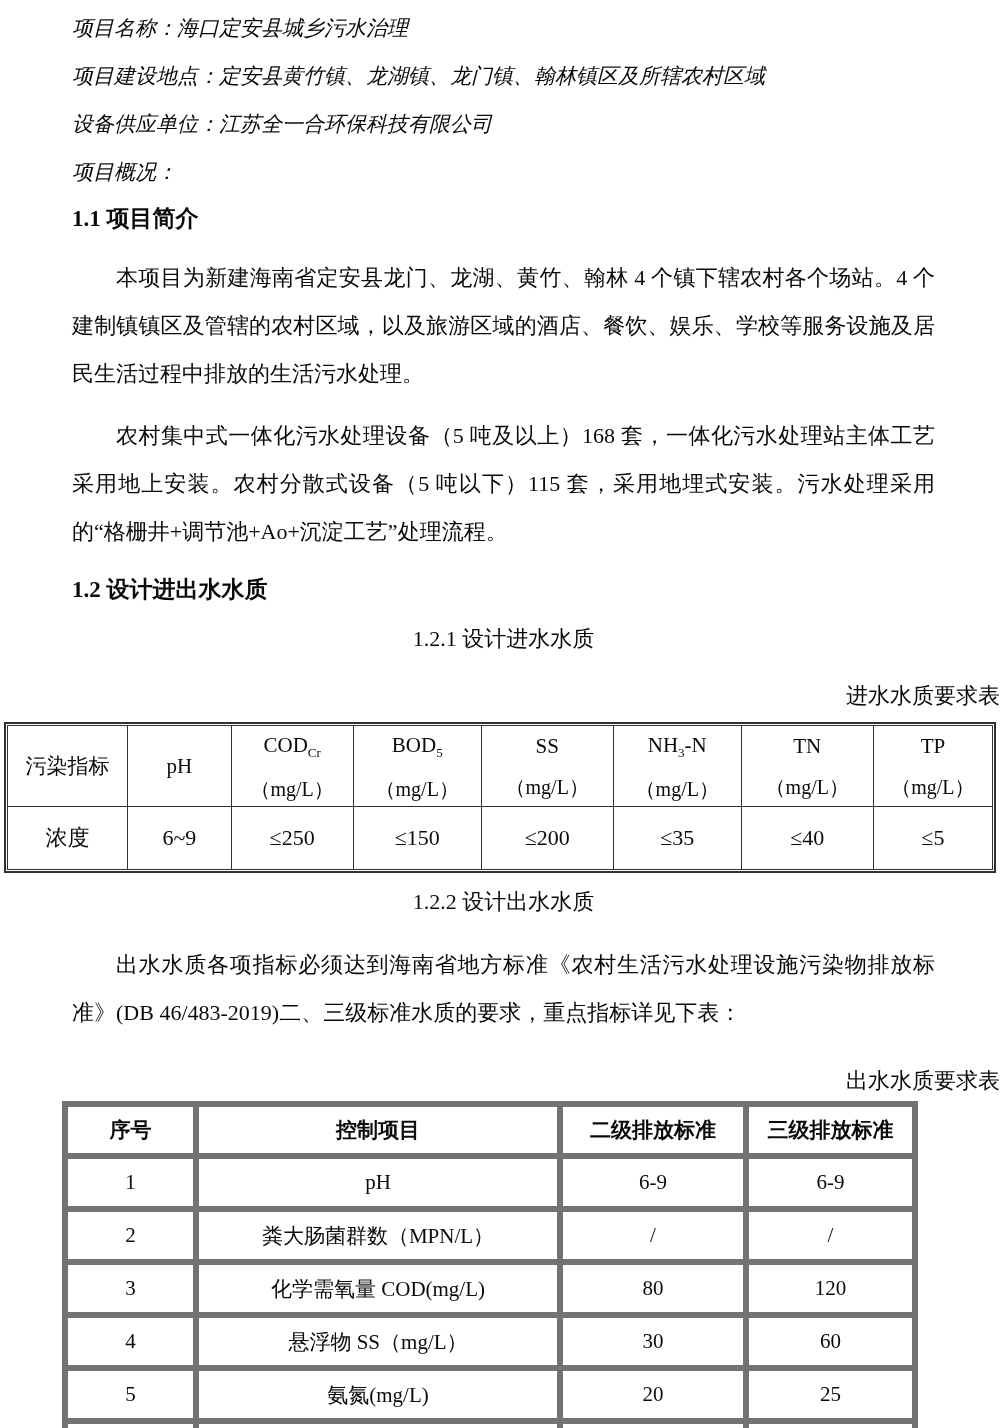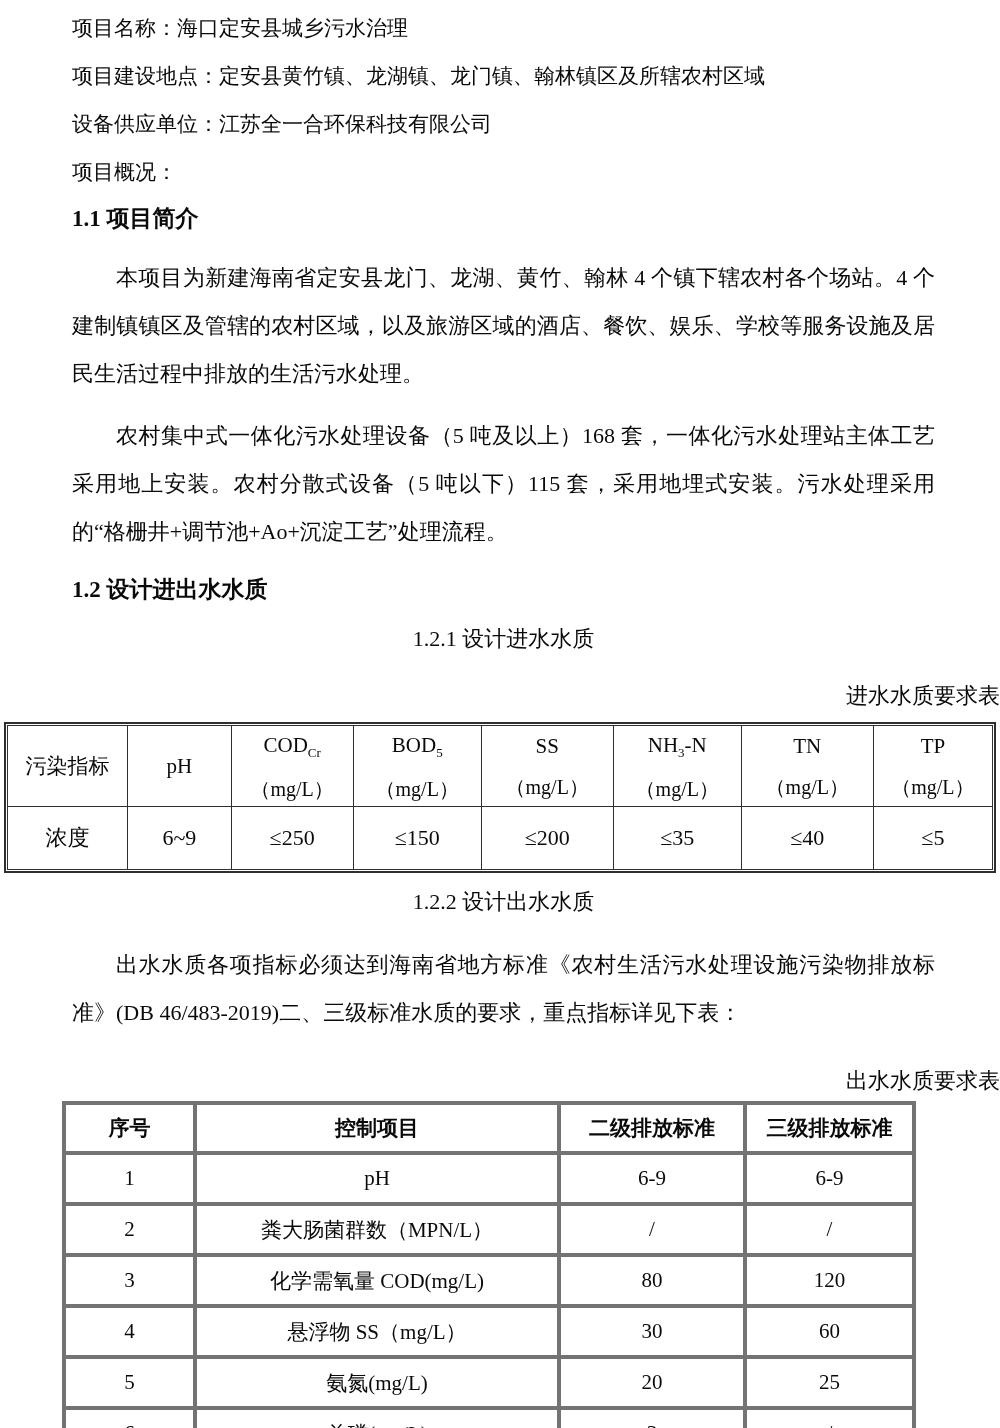--- a/index.html
+++ b/index.html
@@ -3,21 +3,21 @@
 <meta charset="utf-8">
 <style>
   html, body { margin:0; padding:0; }
   body {
     width:1000px; height:1428px; overflow:hidden;
     background:#ffffff; color:#0a0a0a;
     font-family:"Liberation Serif","DejaVu Serif",serif;
   }
   .page { padding-top:4px; }
 
-  .meta p { margin:0 65px 0 72px; font-size:21px; line-height:48px; }
+  .meta p { margin:0 65px 0 72px; font-size:21px; line-height:48px;font-style:italic; }
 
   .h-bold { margin:4px 65px 0 72px; font-size:23px; font-weight:700; line-height:38px; }
   .h-bold.second { margin-top:16px; line-height:36px; }
   .h-plain { margin:14px 65px 0 72px; font-size:22px; font-weight:400; line-height:34px;text-align:center; }
   .h-plain.after-table { margin-top:10px; }
 
   .para {
     margin:16px 65px 0 72px; font-size:22px; line-height:48px;
     text-align:justify; text-indent:2em;
   }
@@ -38,21 +38,21 @@
   .t1 th { height:80px; }
   .t1 .cell { display:flex; flex-direction:column; align-items:center; justify-content:center; gap:16px; }
   .t1 .l1 { font-size:21px; line-height:26px; }
   .t1 .sb { font-size:13px; position:relative; top:5px; }
   .t1 .unit { font-size:20px; line-height:24px; }
   .t1 td { height:62px; font-size:22px; }
 
   
   .t2 { margin:4px 0 0 62px; width:850px; table-layout:fixed; }
   .t2 th, .t2 td {
-    border:4px solid #737373; text-align:center; vertical-align:middle; padding:0;
+    border:6px solid #737373; text-align:center; vertical-align:middle; padding:0;
   }
   .t2 th { height:46px; font-size:21px; font-weight:700; }
   .t2 td { height:47px; font-size:21px; }
 </style>
 </head>
 <body>
 
 <div class="page">
 
   <div class="meta">

